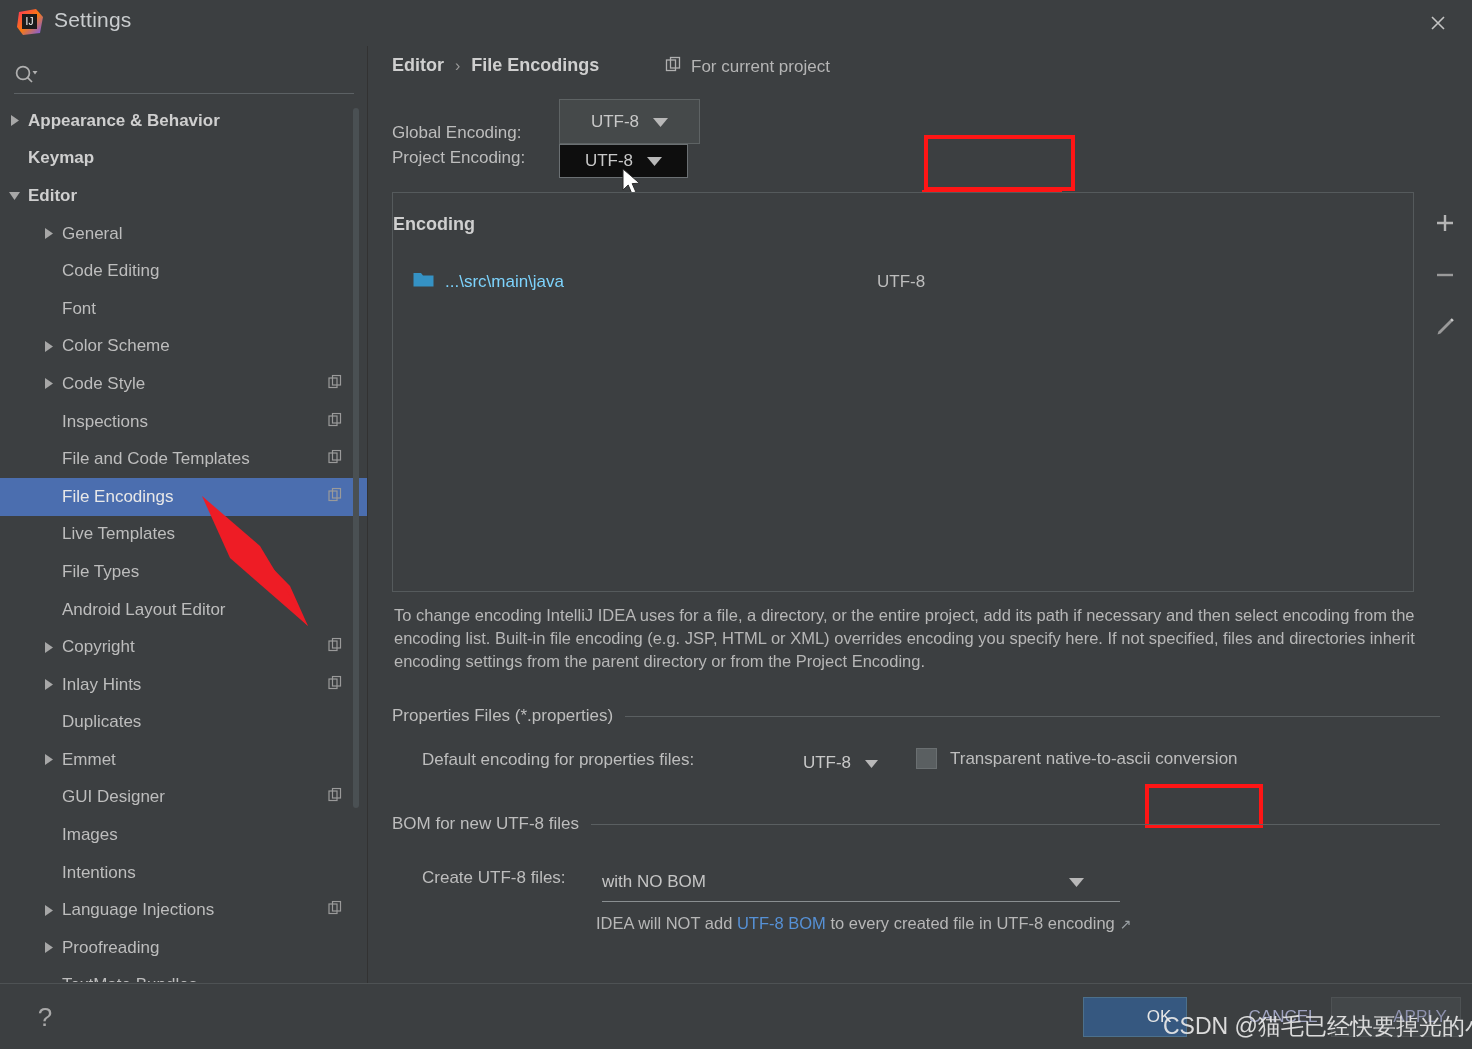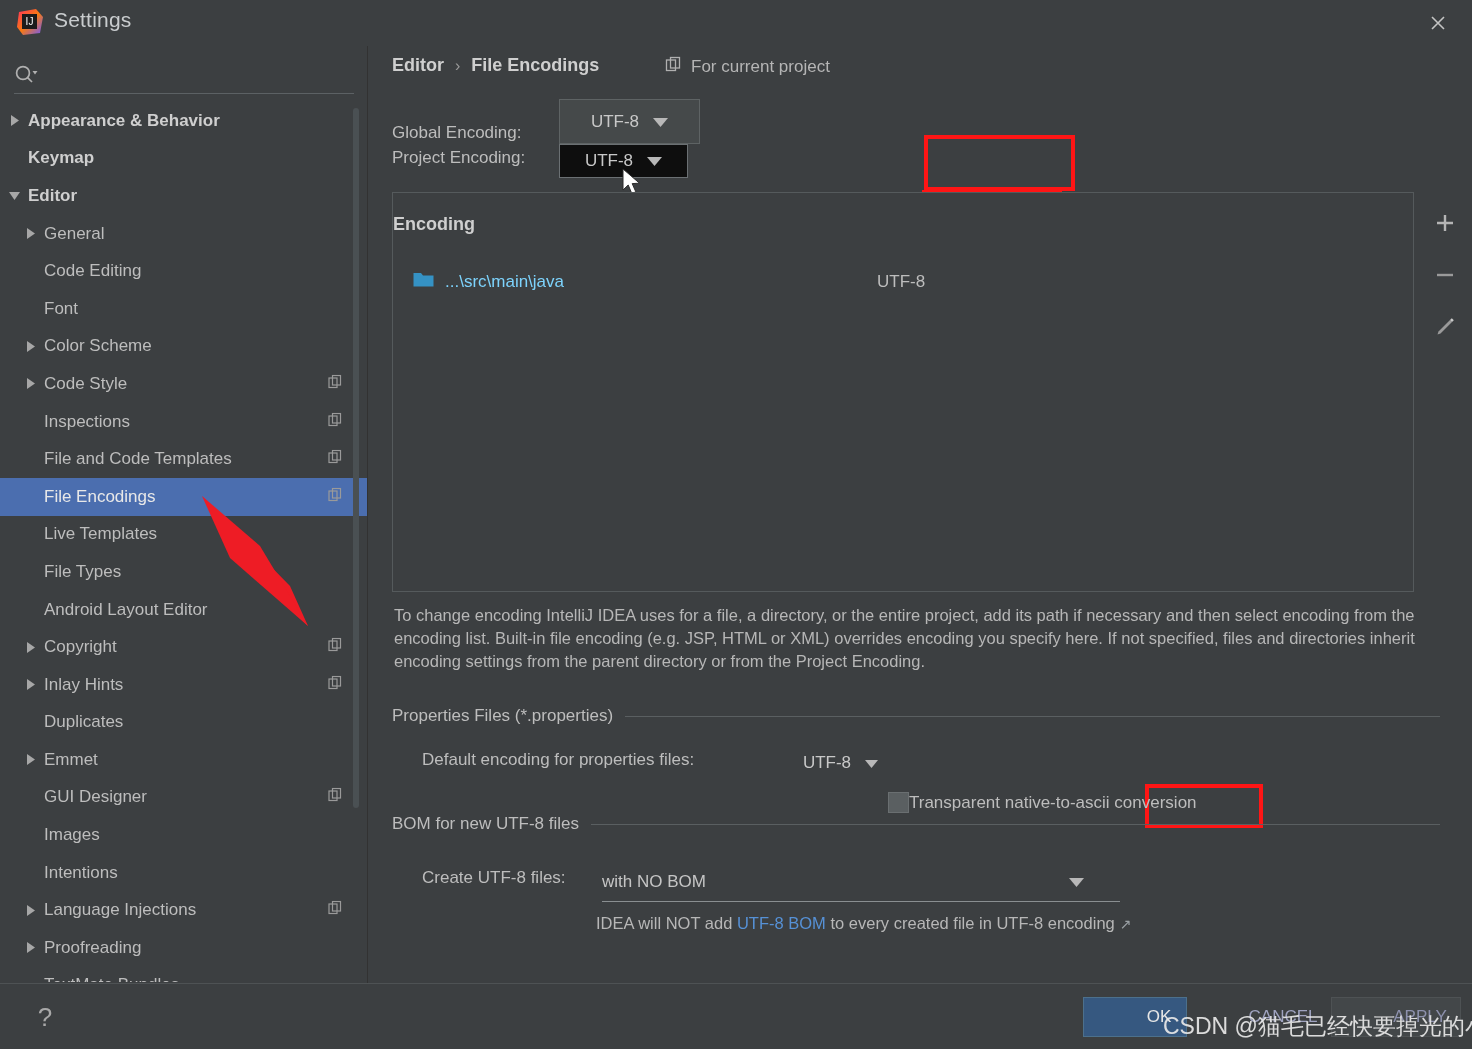--- a/index.html
+++ b/index.html
@@ -77,21 +77,21 @@
   .tree-item .arrow svg { display: block; }
   .tree-item .label {
     font-size: 17px; color: #bdbdbd;
   }
   .tree-item.bold .label { font-weight: bold; color: #cfcfcf; }
   .tree-item.selected .label { color: #e8e8e8; }
   .tree-item .copy-ico {
     position: absolute; right: 24px; top: 50%; transform: translateY(-50%);
   }
   .indent-0 { padding-left: 8px; }
-  .indent-1 { padding-left: 24px; align-items: center; }
+  .indent-1 { padding-left: 42px; align-items: center; }
   .sb-track {
     position: absolute; right: 8px; top: 60px;
     width: 6px; height: 865px;
     background: #3c3f41;
   }
   .sb-thumb {
     position: absolute; right: 8px; top: 62px;
     width: 6px; height: 700px;
     background: #4a5053; border-radius: 3px;
   }
@@ -567,21 +567,21 @@
     <div class="combo" style="position:absolute; left:418px; top:698px; width:109px; height:38px; border:none; background:#3c3f41;">
       <span>UTF-8</span>
       <span class="caret">
         <svg width="13" height="8" viewBox="0 0 13 8">
             <path d="M0 0 L13 0 L6.5 8 Z" fill="#b8b8b8"></path>
           </svg>
       </span>
     </div>
     <div class="redbox" style="left:777px; top:738px; width:118px; height:44px;"></div>
 
-    <div class="field-row" style="left:520px; top:702px; gap:0;margin-top:44px;">
+    <div class="field-row" style="left:548px; top:702px; gap:13px;">
       <span class="checkbox-box"></span>
       <span class="chk-label">Transparent native-to-ascii conversion</span>
     </div>
 
     <div class="section-header" style="left:24px; top:768px;">
       <span class="section-title">BOM for new UTF-8 files</span>
       <span class="section-line"></span>
     </div>
 
     <div class="field-row" style="left:54px; top:822px;">

